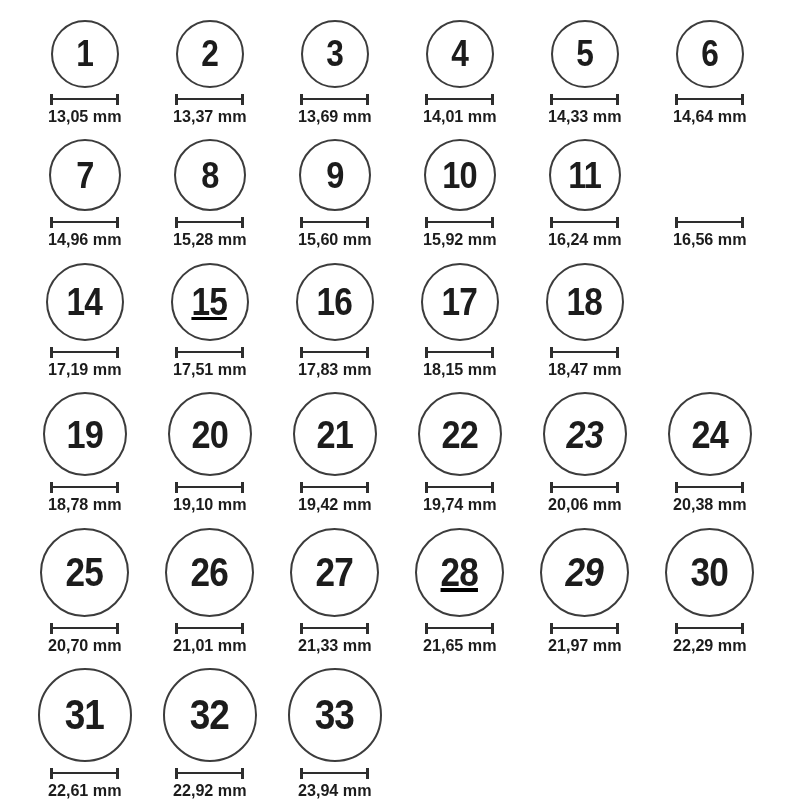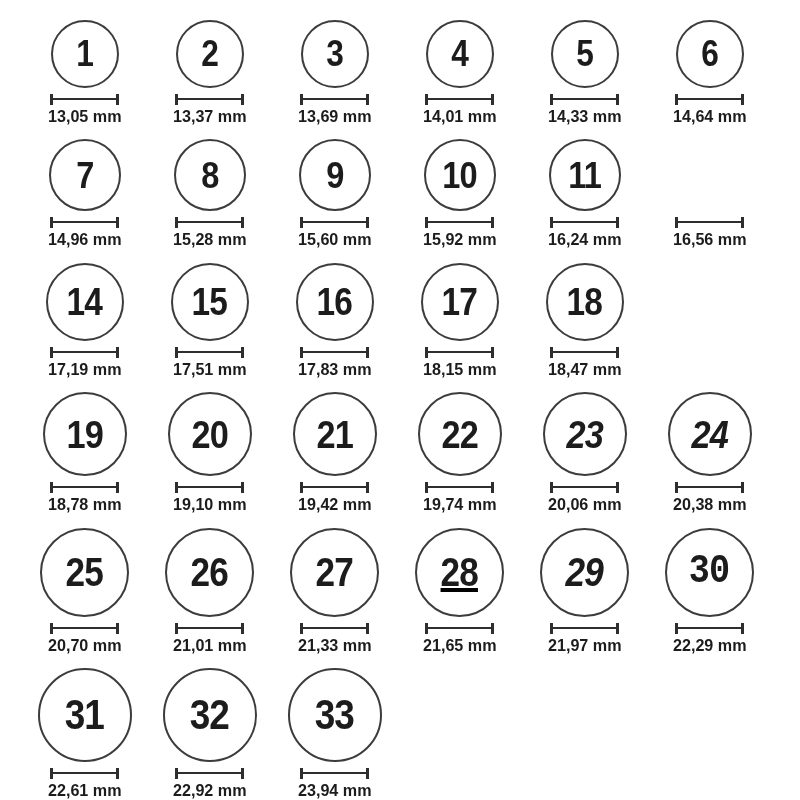--- a/index.html
+++ b/index.html
@@ -192,21 +192,21 @@
       <div class="cell">
         <div class="circle" style="width: 78px; height: 78px;">
           <span class="num" style="font-size: 38px;">14</span>
         </div>
         <div class="ruler">
           <span class="hline"></span>
         </div>
         <div class="label">17,19 mm</div>
       </div>
       <div class="cell">
-        <div class="circle" style="width: 78px; height: 78px;">
+        <div class="circle" style="width: 78px; height: 78px; text-decoration: underline;">
           <span class="num" style="font-size: 38px;">15</span>
         </div>
         <div class="ruler">
           <span class="hline"></span>
         </div>
         <div class="label">17,51 mm</div>
       </div>
       <div class="cell">
         <div class="circle" style="width: 78px; height: 78px; align-items: center;">
           <span class="num" style="font-size: 38px;">16</span>
@@ -275,21 +275,21 @@
       <div class="cell">
         <div class="circle" style="width: 84px; height: 84px; font-style: italic;">
           <span class="num" style="font-size: 39px;">23</span>
         </div>
         <div class="ruler">
           <span class="hline"></span>
         </div>
         <div class="label">20,06 mm</div>
       </div>
       <div class="cell">
-        <div class="circle" style="width: 84px; height: 84px; font-style: italic;">
+        <div class="circle" style="width: 84px; height: 84px;">
           <span class="num" style="font-size: 39px;">24</span>
         </div>
         <div class="ruler">
           <span class="hline"></span>
         </div>
         <div class="label">20,38 mm</div>
       </div>
     </div>
     <div class="row">
       <div class="cell">
@@ -331,21 +331,21 @@
       <div class="cell">
         <div class="circle" style="width: 89px; height: 89px; font-style: italic;">
           <span class="num" style="font-size: 40px;">29</span>
         </div>
         <div class="ruler">
           <span class="hline"></span>
         </div>
         <div class="label">21,97 mm</div>
       </div>
       <div class="cell">
-        <div class="circle" style="width: 89px; height: 89px; font-family: Liberation Mono, monospace;">
+        <div class="circle" style="width: 89px; height: 89px;">
           <span class="num" style="font-size: 40px;">30</span>
         </div>
         <div class="ruler">
           <span class="hline"></span>
         </div>
         <div class="label">22,29 mm</div>
       </div>
     </div>
     <div class="row">
       <div class="cell">

